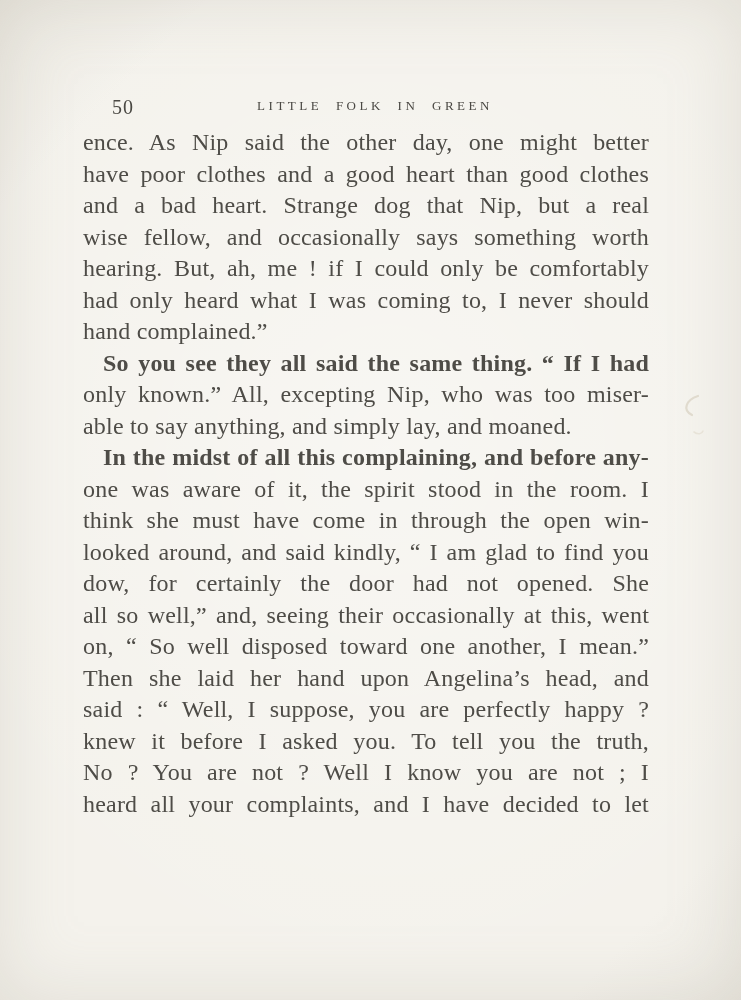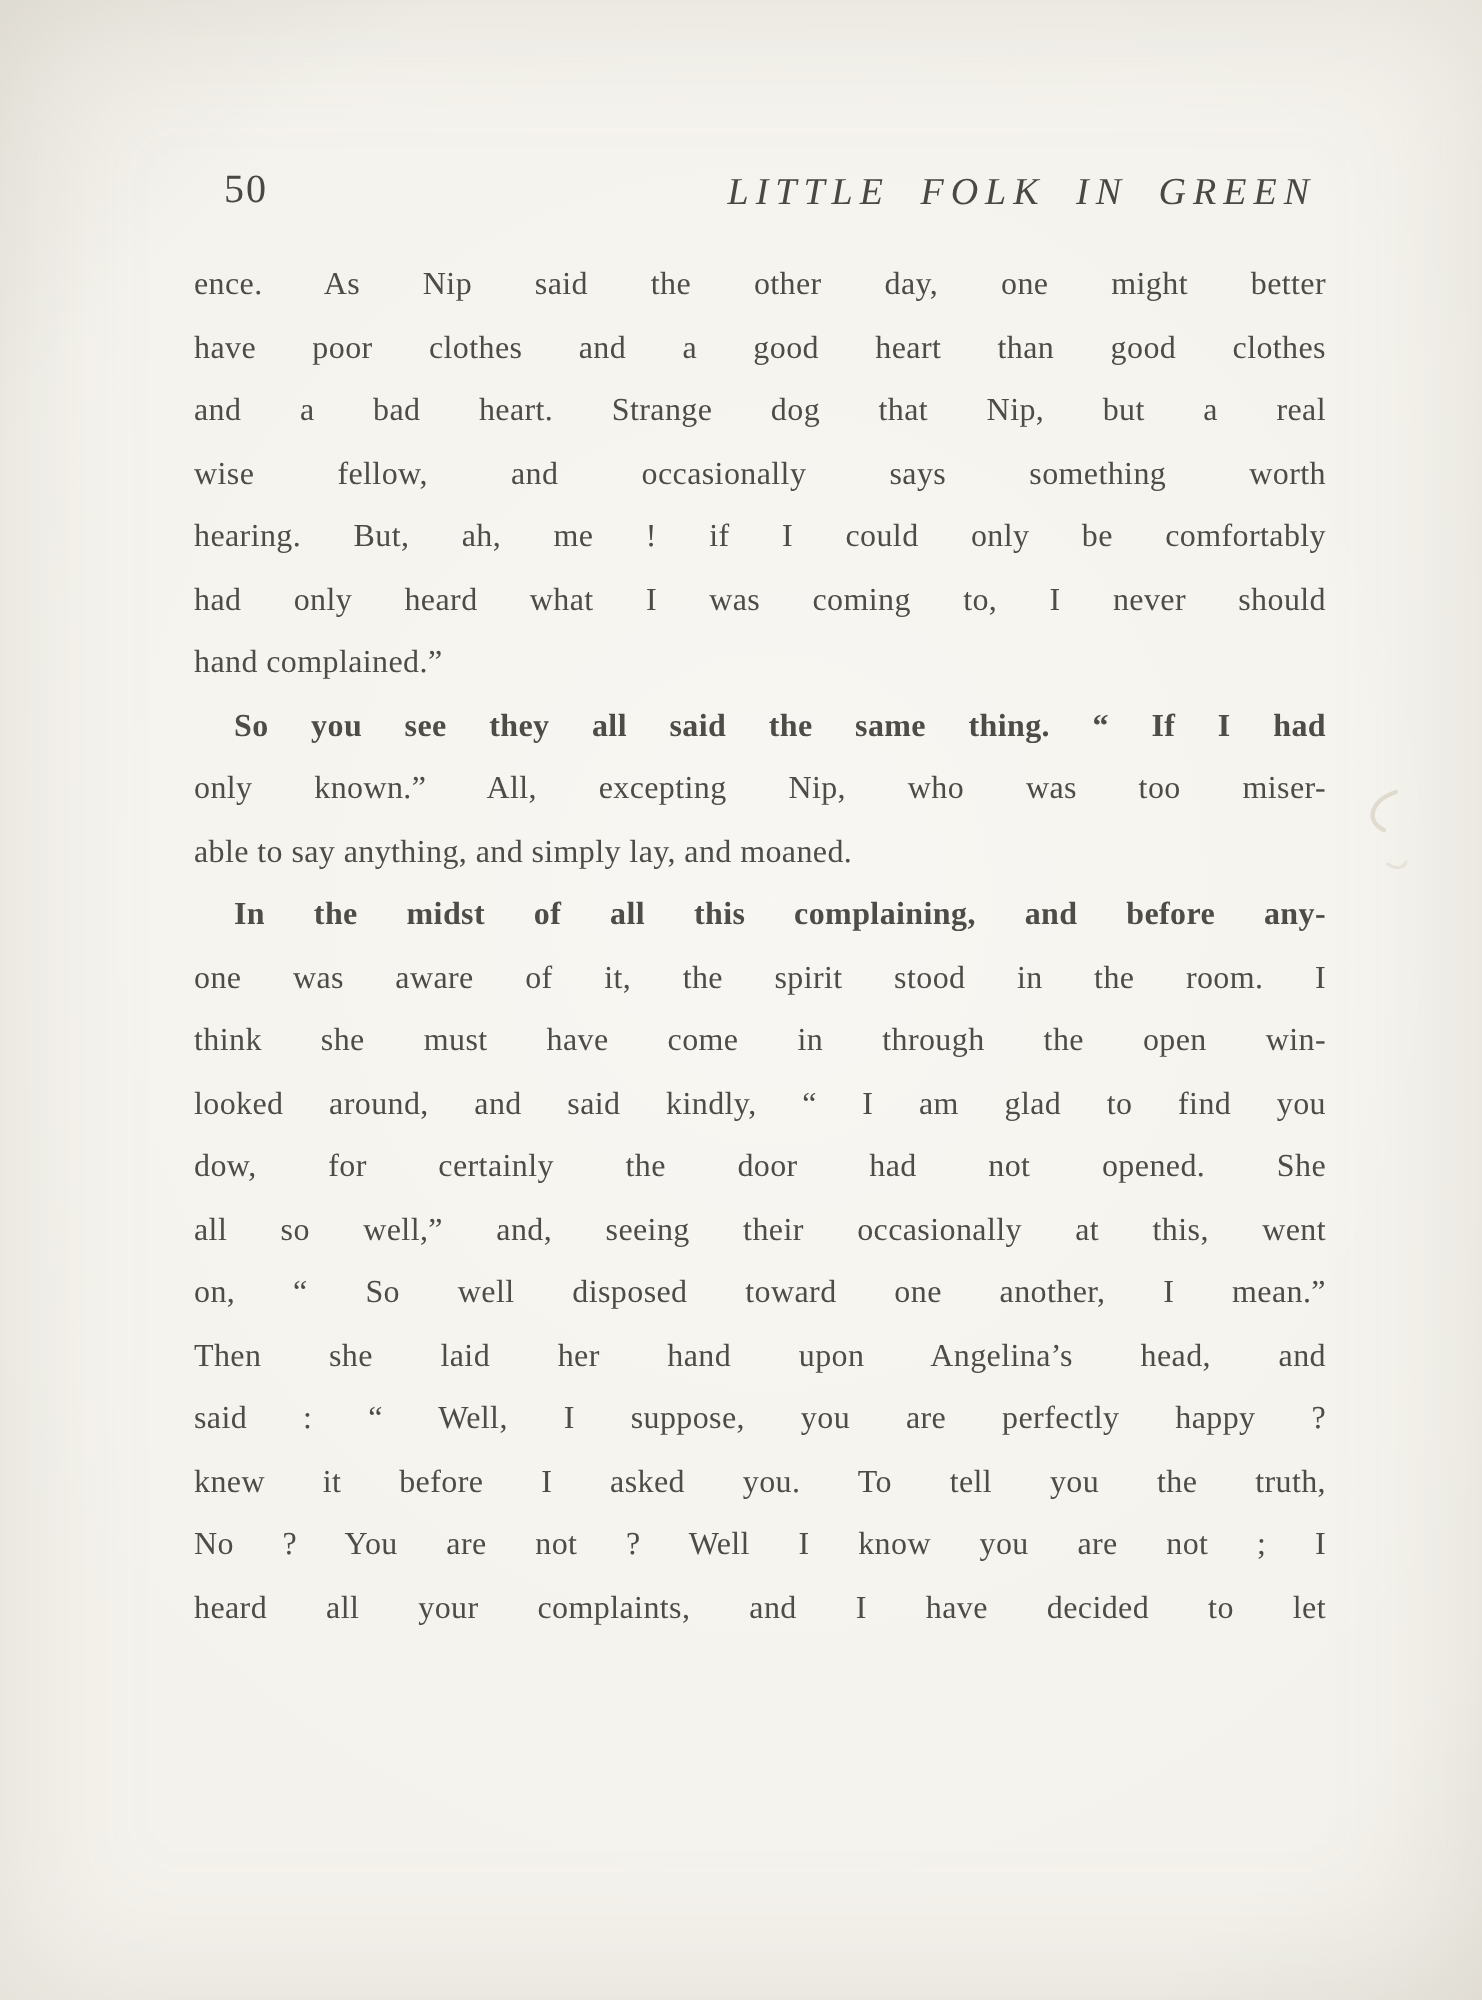--- a/index.html
+++ b/index.html
@@ -19,51 +19,50 @@
     inset: 0;
     background:
       radial-gradient(ellipse 120% 100% at 52% 45%, rgba(255,255,255,0.35) 0%, rgba(255,255,255,0) 55%),
       linear-gradient(135deg, rgba(190,186,174,0.18) 0%, rgba(190,186,174,0) 12%),
       linear-gradient(315deg, rgba(190,186,174,0.14) 0%, rgba(190,186,174,0) 10%),
       #f4f2ec;
     box-shadow: inset 0 0 70px rgba(170,164,148,0.25);
   }
   .header {
     position: absolute;
-    top: 84px;
+    top: 96px;
     left: 92px;
     width: 566px;
     height: 24px;
     color: #4a4843;
   }
   .page-number {
     position: absolute;
     left: 20px;
     top: 0;
     font-size: 20px;
     letter-spacing: 1px;
   }
   .running-title {
     position: absolute;
     left: 0;
     right: 0;
     top: 2px;
-    text-align: right;
-    font-size: 19px;
+    text-align: center;
+    font-size: 13px;
     letter-spacing: 3.5px;
     word-spacing: 7px;
-    font-style: italic;
   }
   .text-block {
     position: absolute;
     top: 127px;
-    left: 97px;
+    left: 83px;
     width: 566px;
     color: #4e4c47;
-    font-size: 16px;
+    font-size: 24px;
     line-height: 31.5px;
     letter-spacing: 0.2px;
   }
   .paragraph { margin: 0; }
   .line {
     text-align: justify;
     text-align-last: justify;
     text-justify: inter-word;
     white-space: nowrap;
   }

